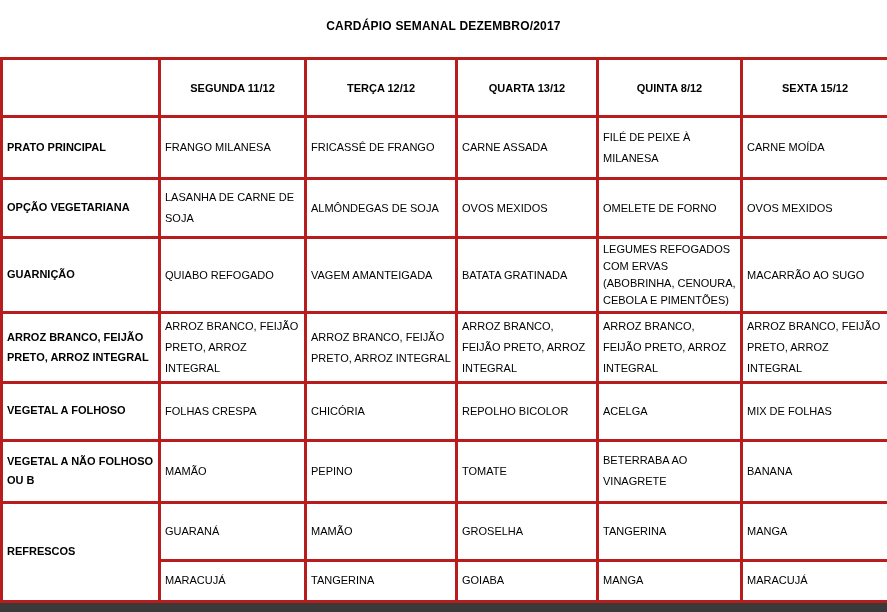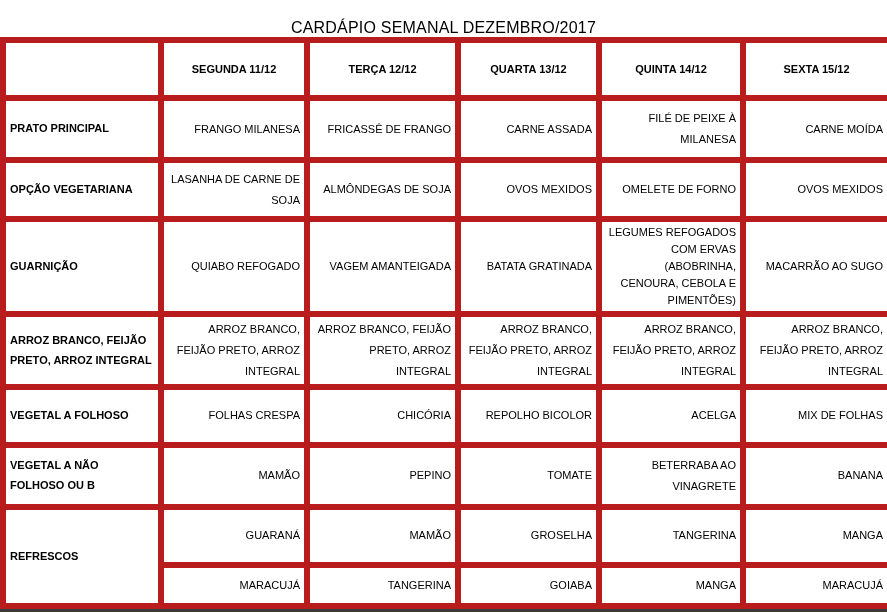--- a/index.html
+++ b/index.html
@@ -17,31 +17,31 @@
     height: 612px;
     display: flex;
     flex-direction: column;
     box-sizing: border-box;
   }
   .title {
     height: 57px;
     box-sizing: border-box;
     padding-top: 19px;
     text-align: center;
-    font-size: 16px;
-    font-weight: normal;
+    font-size: 12px;
+    font-weight: bold;
     letter-spacing: 0.2px;
   }
   table.menu {
     border-collapse: collapse;
     table-layout: fixed;
     width: 887px;
   }
   table.menu td {
-    border: 6px solid #b91c1c;
+    border: 3px solid #b91c1c;
     font-size: 11px;
     padding: 2px 4px;
     box-sizing: border-box;
     vertical-align: middle;
     overflow: hidden;
   }
   td.corner {
     border-top: none;
     border-left: none;
   }
@@ -50,21 +50,21 @@
     font-weight: bold;
     font-size: 11px;
   }
   td.label {
     text-align: left;
     font-weight: bold;
     line-height: 1.8;
     padding-left: 4px;
   }
   td.cell {
-    text-align: right;
+    text-align: left;
     font-weight: normal;
     line-height: 1.9;
   }
   td.cell.small {
     font-size: 11px;
     line-height: 1.55;
   }
   tr.hr { height: 58px; }
   tr.r1 { height: 62px; }
   tr.r2 { height: 59px; }
@@ -96,21 +96,21 @@
       <col style="width:141px">
       <col style="width:144px">
       <col style="width:147px">
     </colgroup>
     <tbody>
       <tr class="hr">
         <td class="corner"></td>
         <td class="day">SEGUNDA  11/12</td>
         <td class="day">TERÇA 12/12</td>
         <td class="day">QUARTA 13/12</td>
-        <td class="day">QUINTA 14/12</td>
+        <td class="day">QUINTA 8/12</td>
         <td class="day">SEXTA 15/12</td>
       </tr>
 
       <tr class="r1">
         <td class="label">PRATO PRINCIPAL</td>
         <td class="cell">FRANGO MILANESA</td>
         <td class="cell">FRICASSÊ DE FRANGO</td>
         <td class="cell">CARNE ASSADA</td>
         <td class="cell">FILÉ DE PEIXE À MILANESA</td>
         <td class="cell">CARNE MOÍDA</td>

